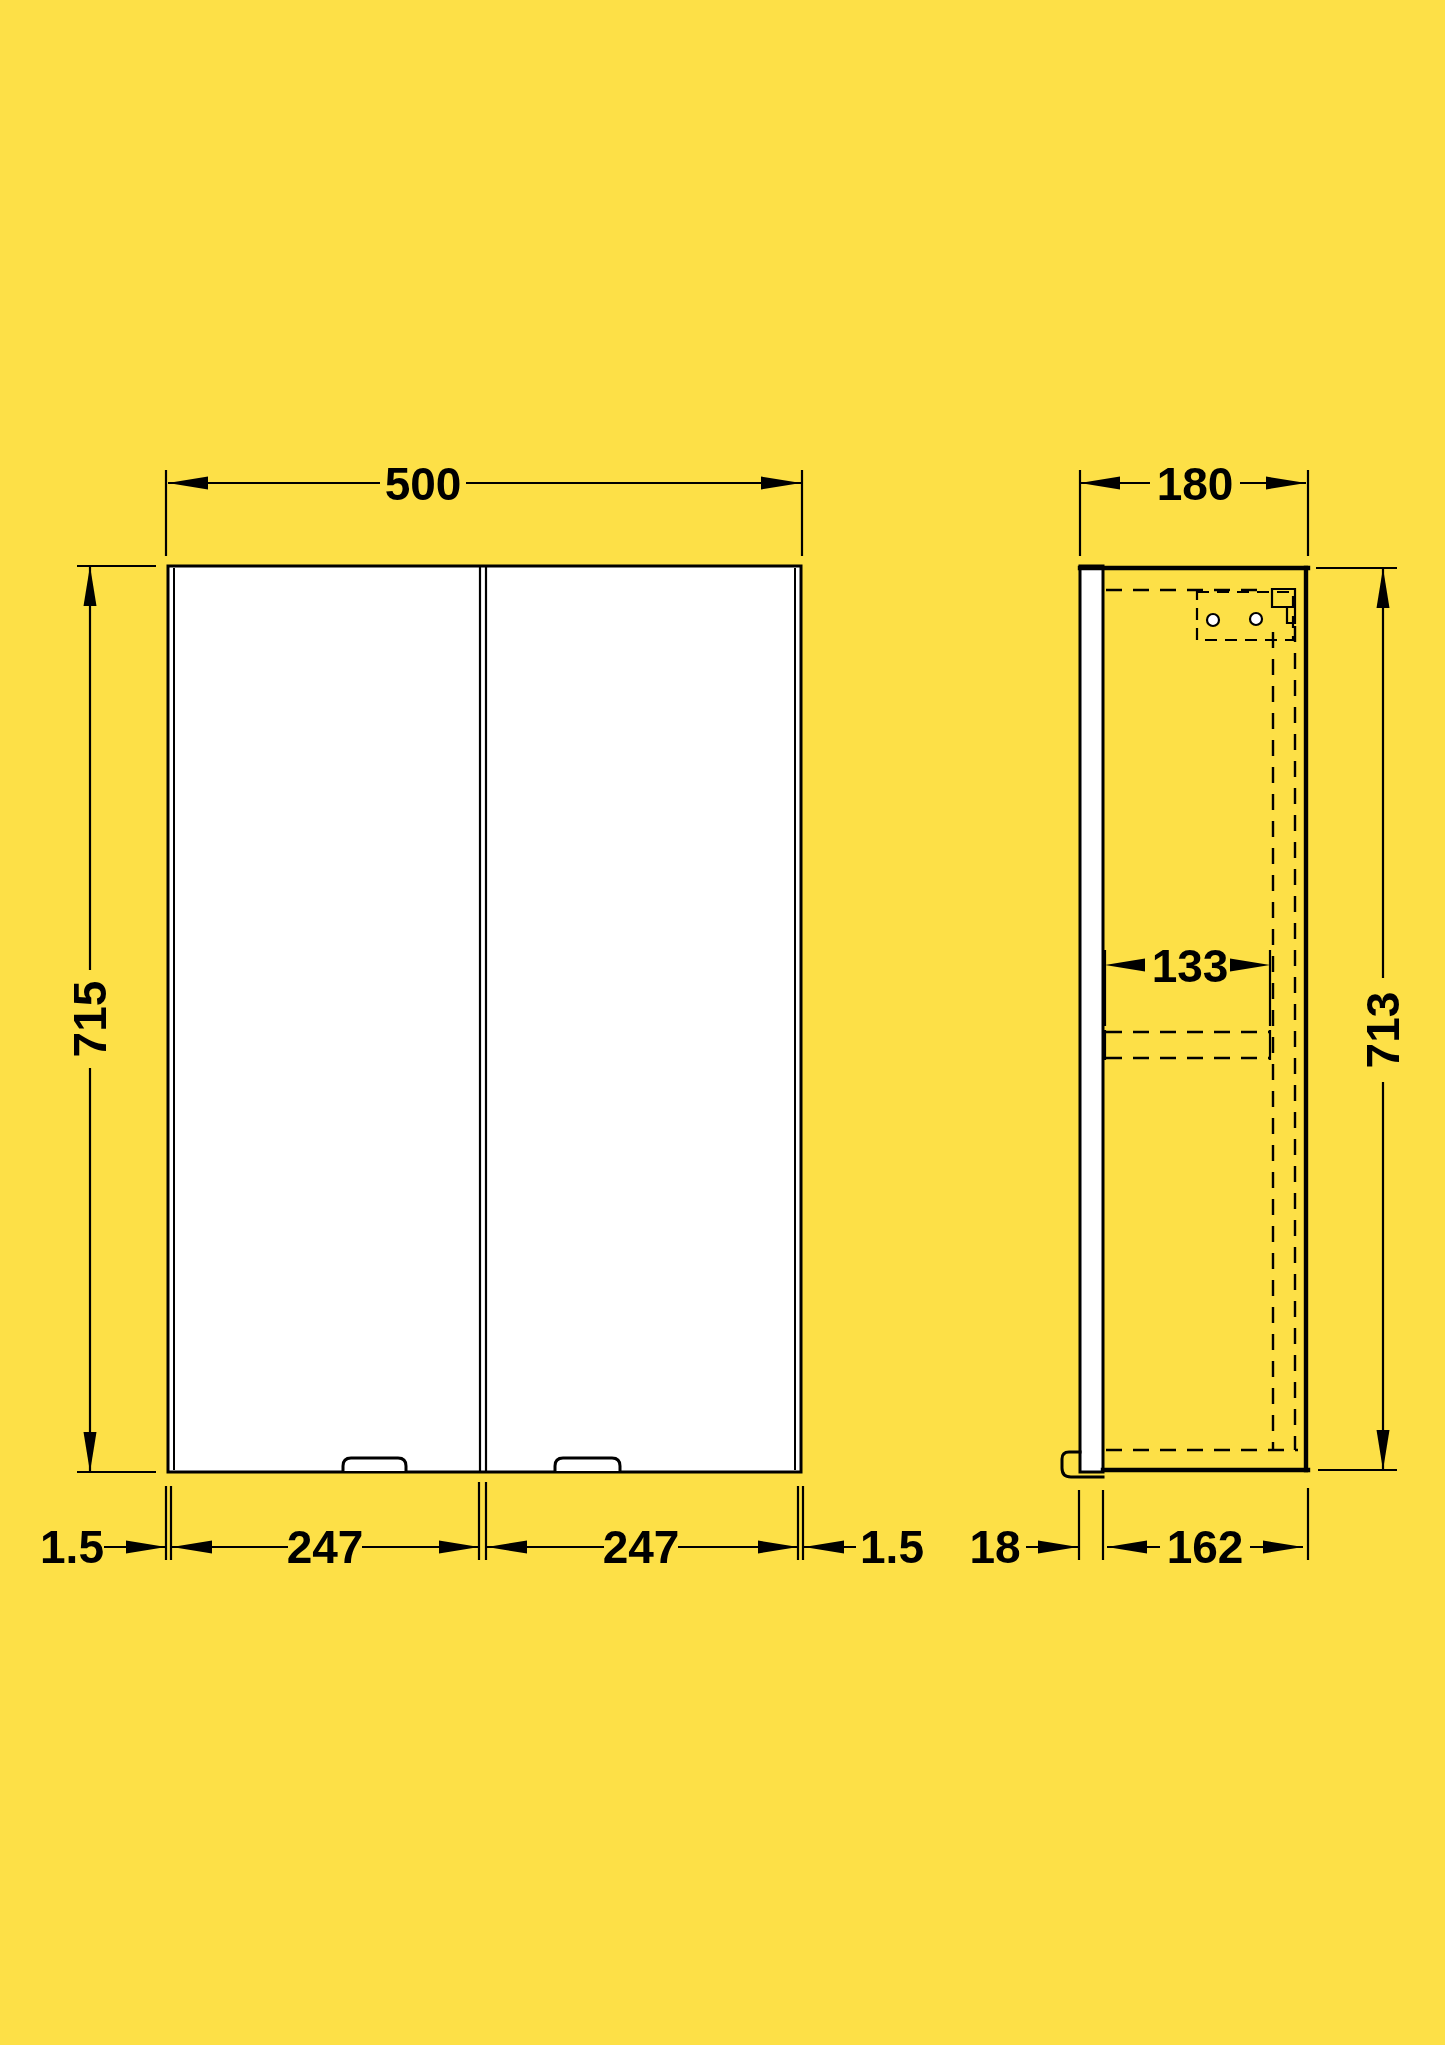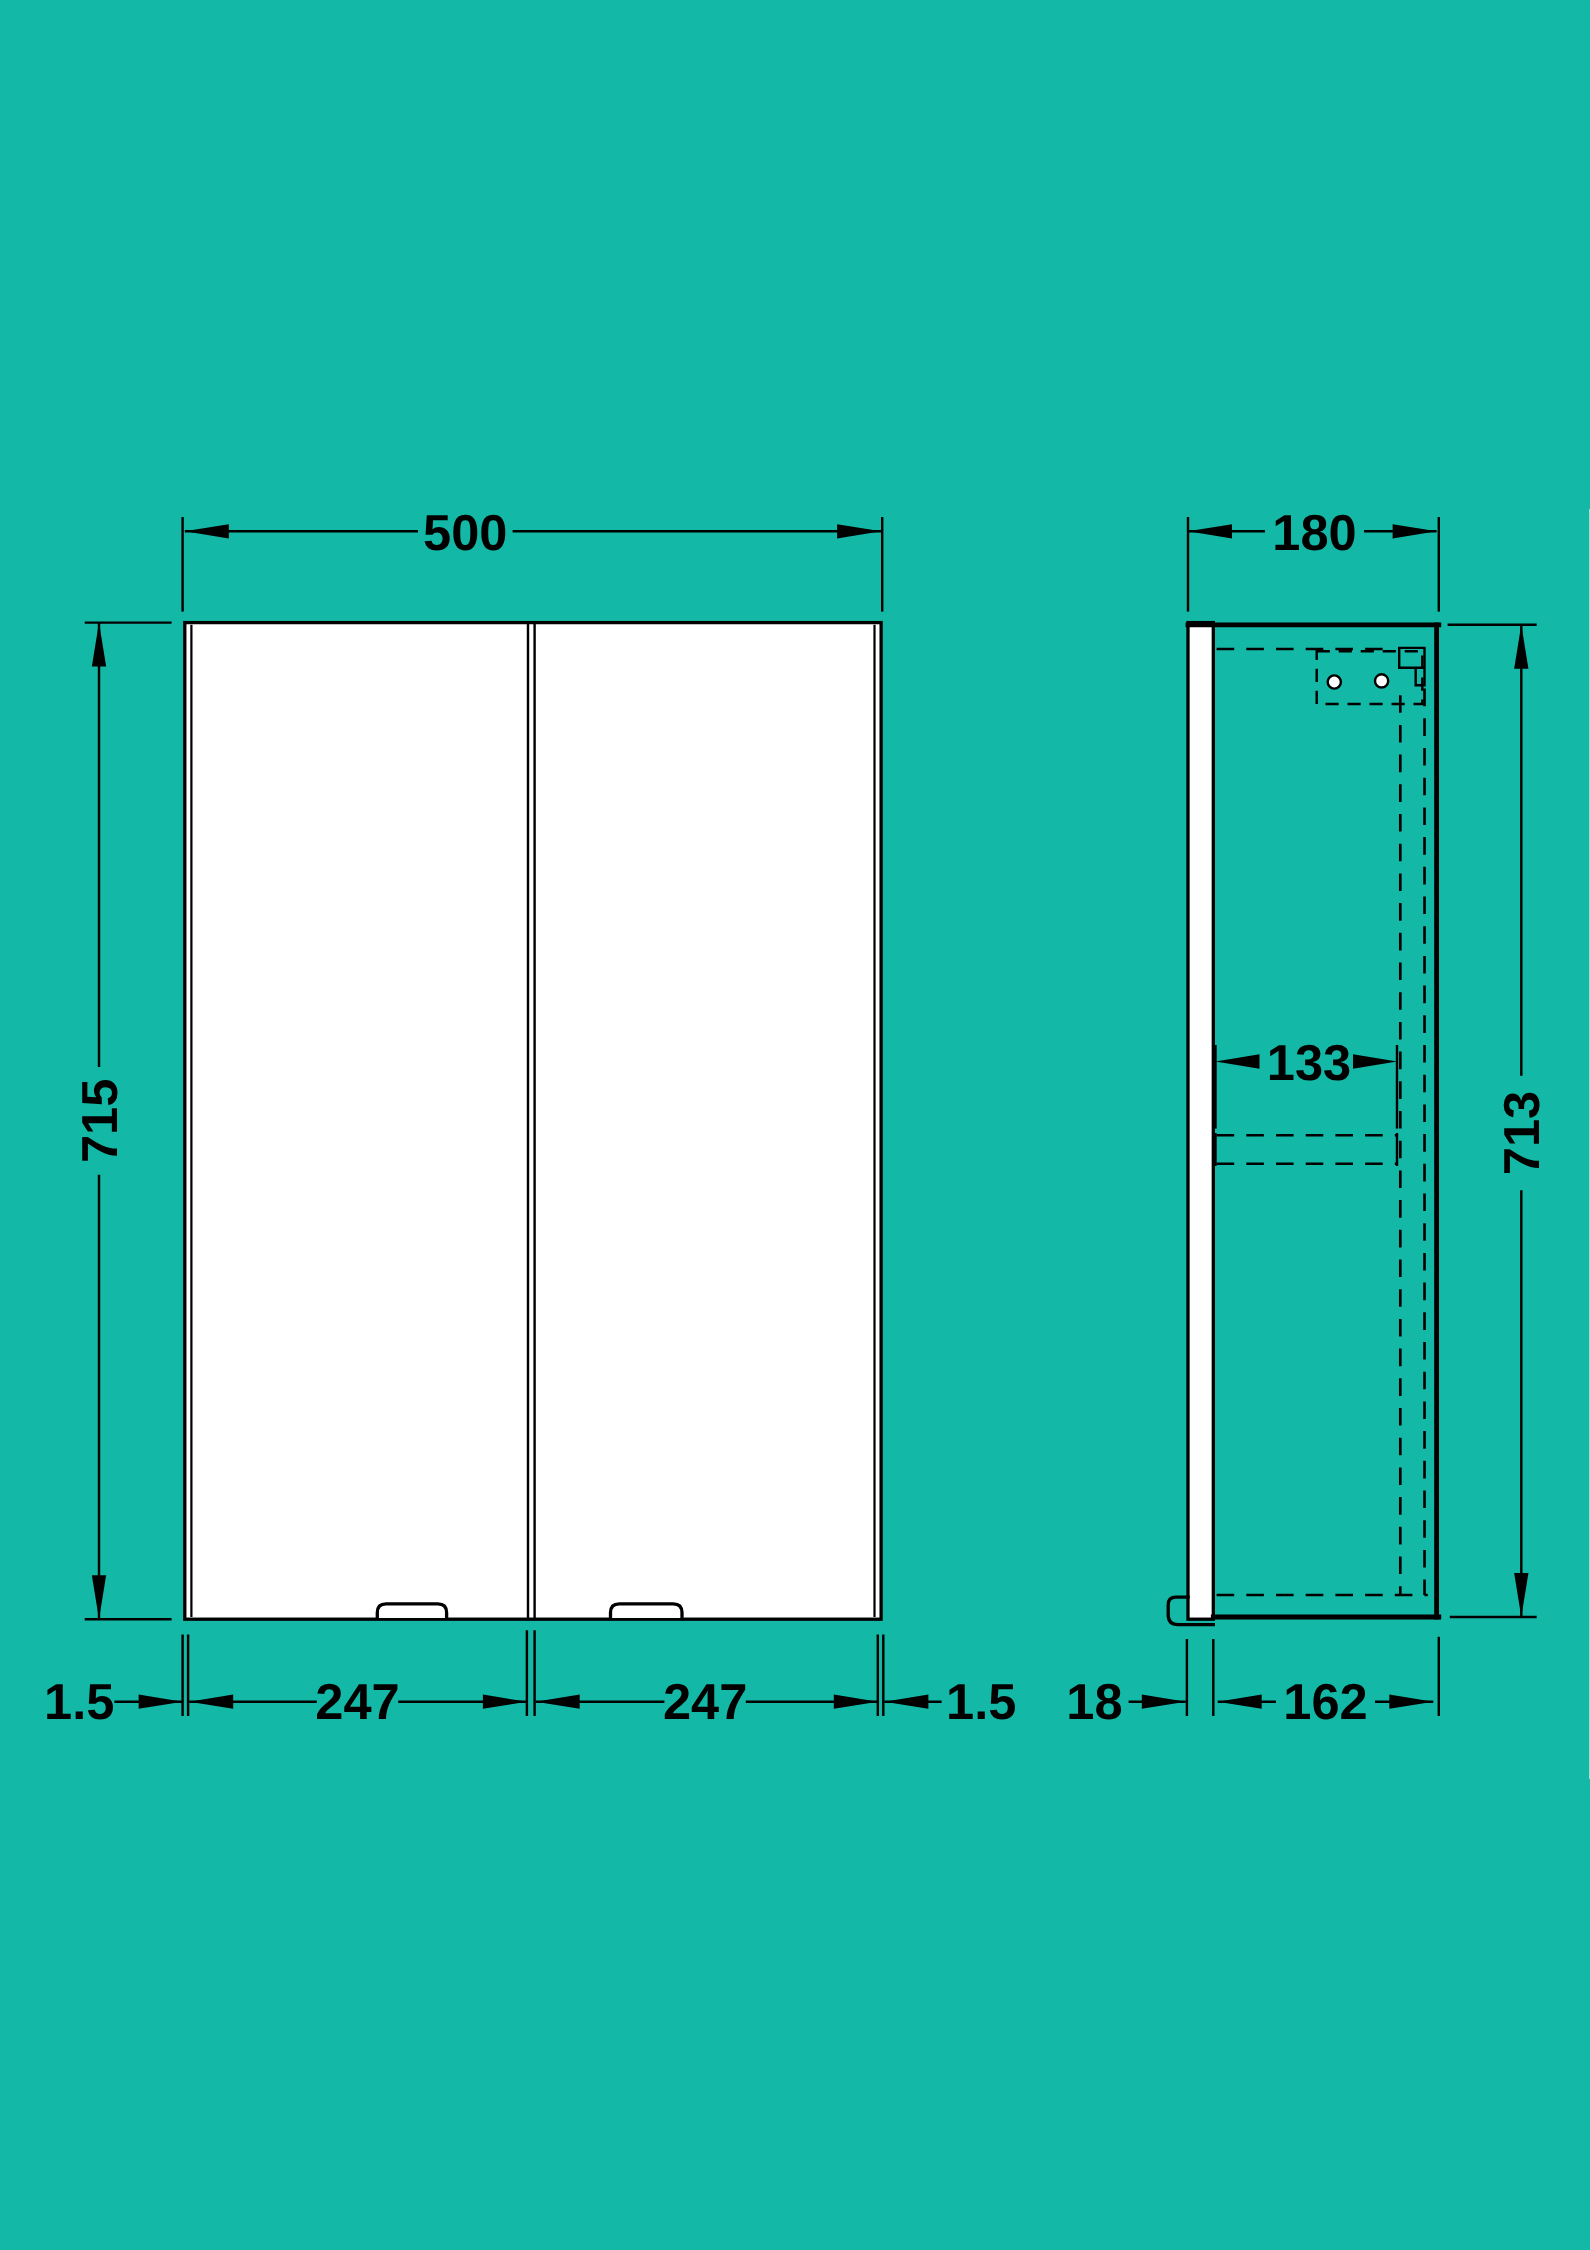--- a/index.html
+++ b/index.html
@@ -1,16 +1,16 @@
 <!DOCTYPE html>
 <html><head>
 <meta charset="utf-8">
 <style>
   html,body{margin:0;padding:0;background:#ffffff;}
-  .canvas{position:relative;width:1445px;height:2045px;background:#14b8a6;overflow:hidden;}
+  .canvas{position:relative;width:1445px;height:2045px;background:#fde047;overflow:hidden;}
   svg{display:block;}
   .ln-obj{stroke:#000;stroke-width:3;fill:none;stroke-linecap:square;}
   .ln-heavy{stroke:#000;stroke-width:4.4;fill:none;stroke-linecap:square;}
   .ln-thin{stroke:#000;stroke-width:2;fill:none;stroke-linecap:square;}
   .ln-dim{stroke:#000;stroke-width:2.2;fill:none;stroke-linecap:butt;}
   .ln-dash{stroke:#000;stroke-width:2.4;fill:none;stroke-dasharray:16 11;}
   .ln-dash-f{stroke:#000;stroke-width:2.2;fill:none;stroke-dasharray:12 8;}
   .fill-w{fill:#ffffff;}
   .arr{fill:#000;stroke:none;}
   .lbl{font-family:"Liberation Sans",sans-serif;font-weight:bold;font-size:46px;fill:#000;text-anchor:middle;}

